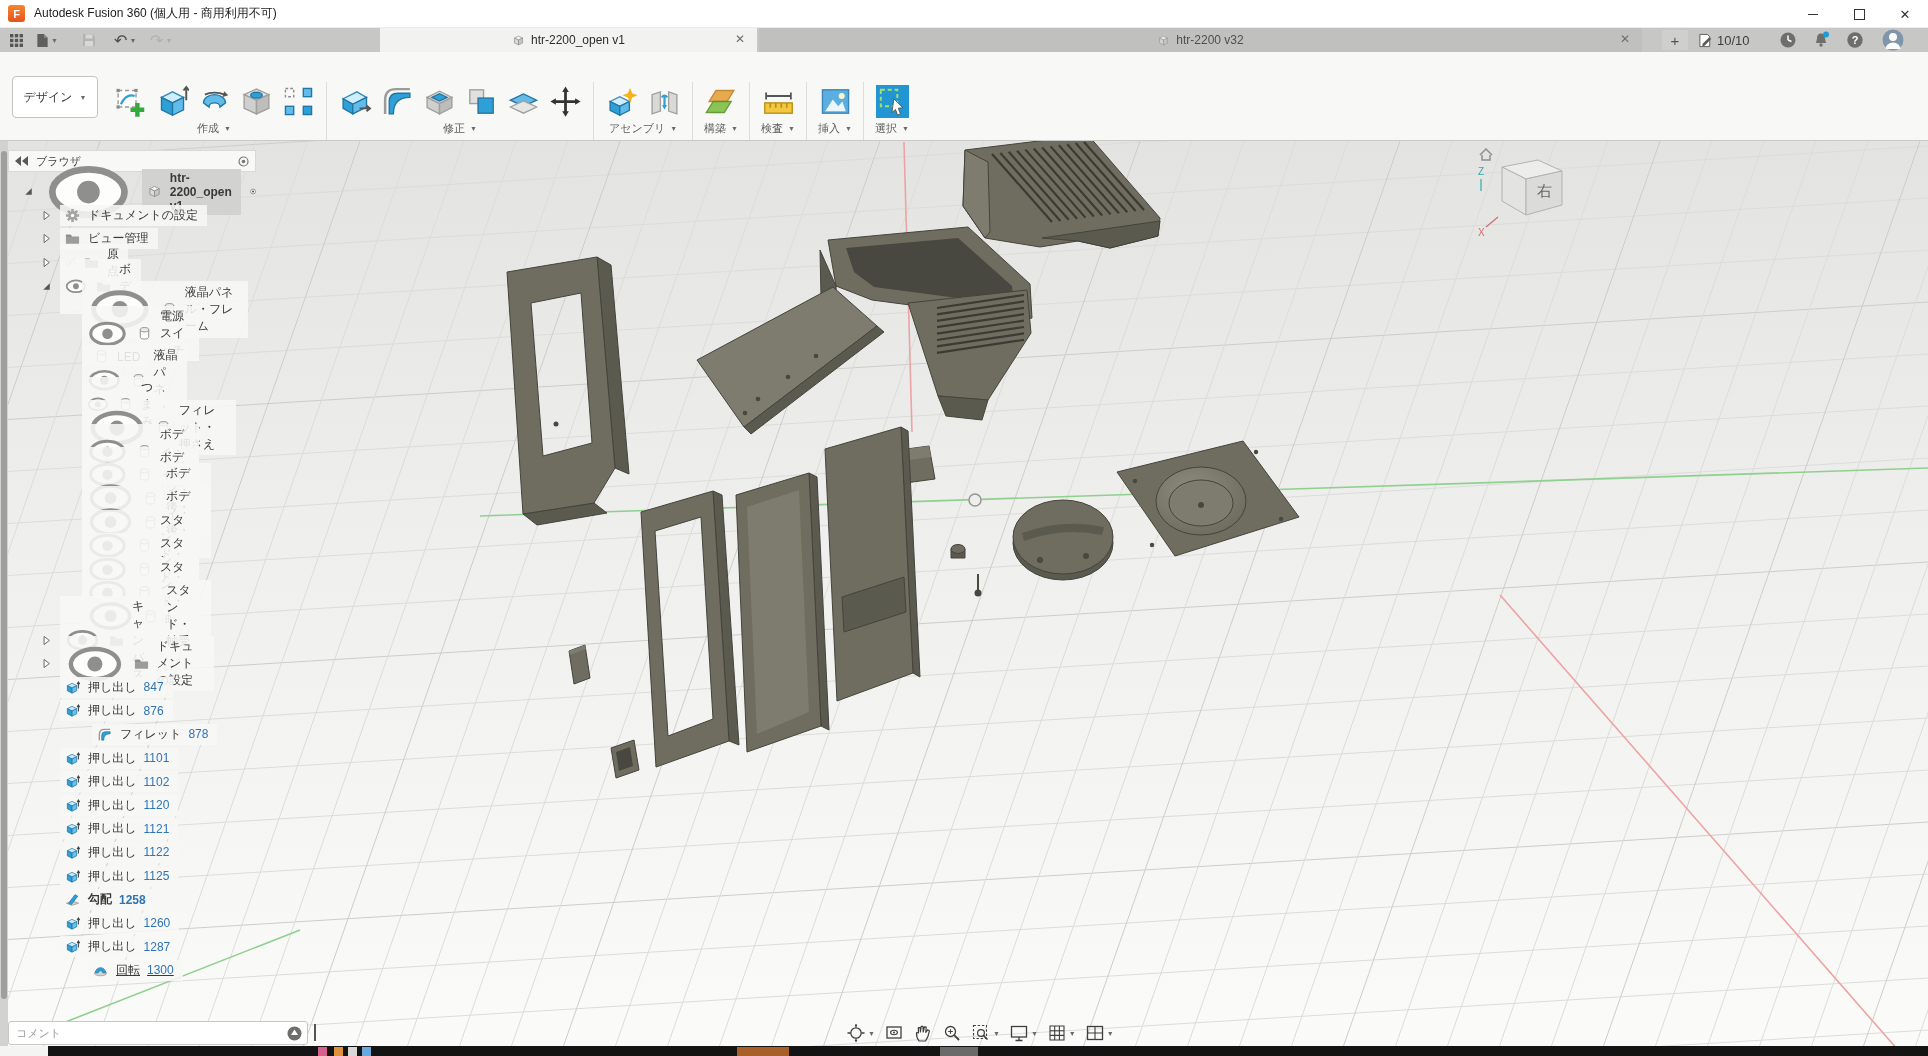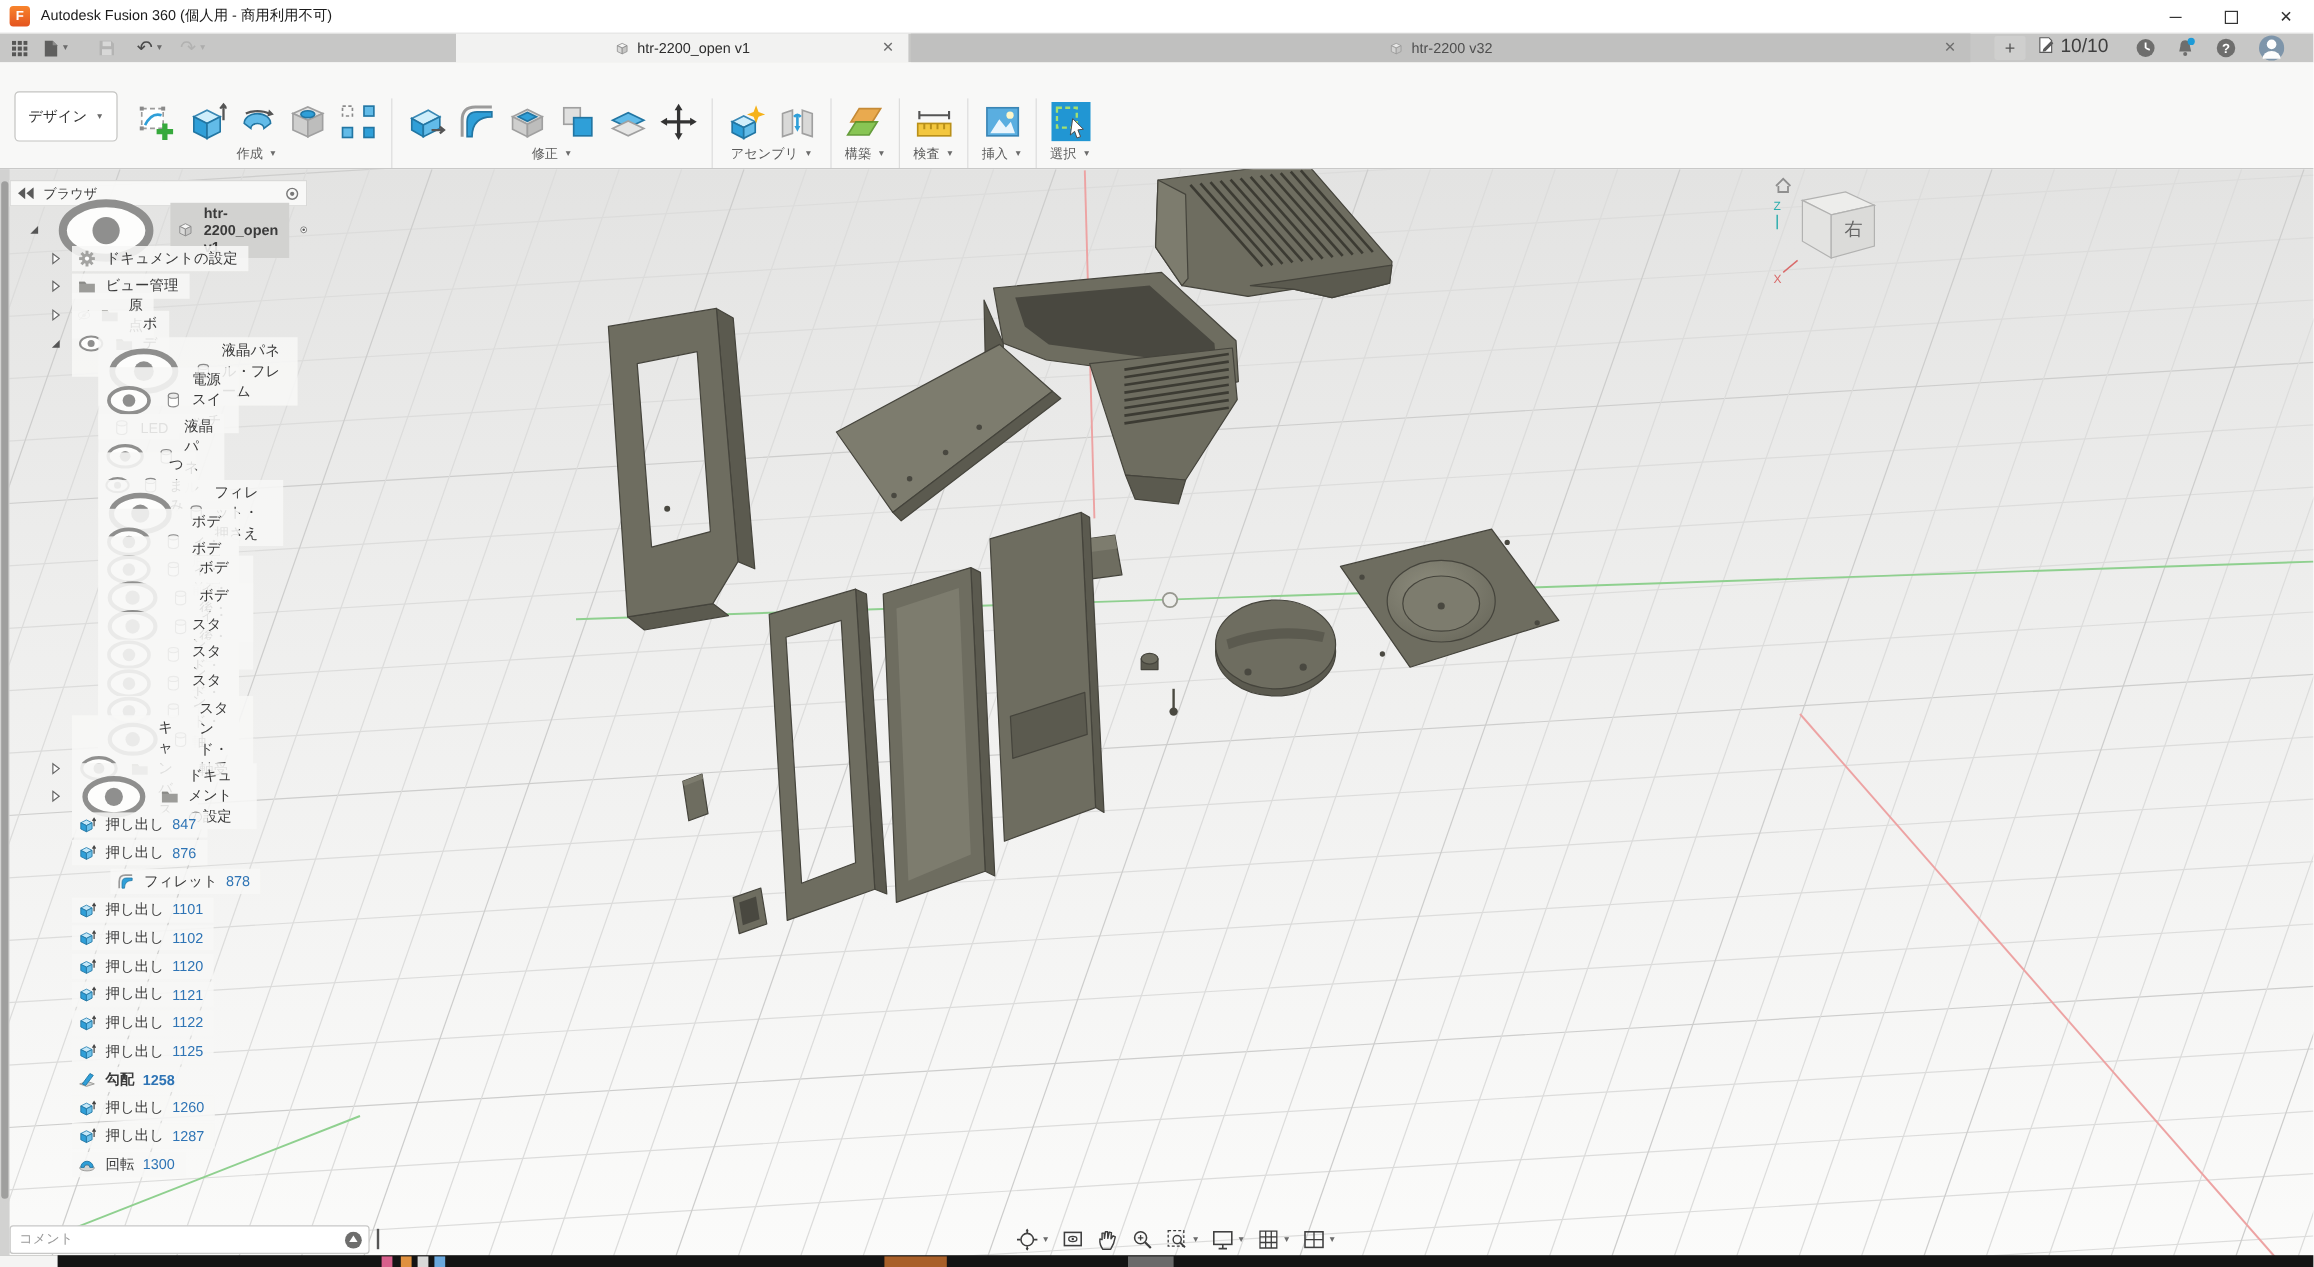--- a/index.html
+++ b/index.html
@@ -22,21 +22,21 @@
   .caret{font-size:7px;color:#6b6b6b;margin-left:2px;}
   .caret.dis{color:#adadac;}
   .dtab{position:absolute;top:0;height:24px;display:flex;align-items:center;justify-content:center;font-size:12px;}
   .dtab .tlabel{margin-left:6px;}
   .dtab-close{position:absolute;right:10px;top:4px;width:14px;height:14px;font-size:12px;color:#6e6e6e;
               display:flex;align-items:center;justify-content:center;}
   .dtab.active{left:380px;width:377px;background:#f2f2f1;color:#2d2d2d;}
   .dtab.inactive{left:759px;width:883px;background:#c0c0bf;color:#4f4f4f;}
   .newtab{position:absolute;left:1662px;top:2px;width:26px;height:20px;background:#cfcfce;border-radius:2px;
           color:#555;font-size:15px;display:flex;align-items:center;justify-content:center;}
-  .jobs{position:absolute;left:1698px;top:2px;height:20px;display:flex;align-items:flex-start;gap:4px;font-size:16px;color:#3e3e3e;}
+  .jobs{position:absolute;left:1698px;top:2px;height:20px;display:flex;align-items:center;gap:4px;font-size:13px;color:#3e3e3e;}
   .tbico{position:absolute;top:3px;width:18px;height:18px;}
   
   .ribbon{position:absolute;left:0;top:52px;width:100%;height:89px;background:#f8f8f7;
           border-bottom:1px solid #c9c9c8;box-sizing:border-box;}
   .design-btn{position:absolute;left:12px;top:24px;width:84px;height:40px;background:#fff;border:1px solid #c3c3c1;
               border-radius:4px;display:flex;align-items:center;justify-content:center;gap:5px;font-size:12px;color:#333;}
   .rtabs{position:absolute;left:118px;top:8px;display:flex;gap:30px;font-size:11px;color:#4c4c4c;}
   .rtab{padding-bottom:4px;border-bottom:3px solid transparent;}
   .rtab.active{color:#0b87c4;font-weight:bold;border-bottom:3px solid #0f9bd7;}
   .rgroups{position:absolute;left:104px;top:30px;display:flex;align-items:flex-start;}
@@ -1118,21 +1118,21 @@
       </div>
       <div class="brow" style="padding-left: 52px;">
         <span class="strip">
           <svg class="bi" viewBox="0 0 16 16">
             <use href="#sym-f-extrude"></use>
           </svg>
           <span>押し出し</span>
           <span class="num">1287</span>
         </span>
       </div>
-      <div class="brow" style="padding-left: 52px;">
+      <div class="brow" style="padding-left: 80px; text-decoration: underline;">
         <span class="strip">
           <svg class="bi" viewBox="0 0 16 16">
             <use href="#sym-f-revolve"></use>
           </svg>
           <span>回転</span>
           <span class="num">1300</span>
         </span>
       </div>
     </div>
 </div>

